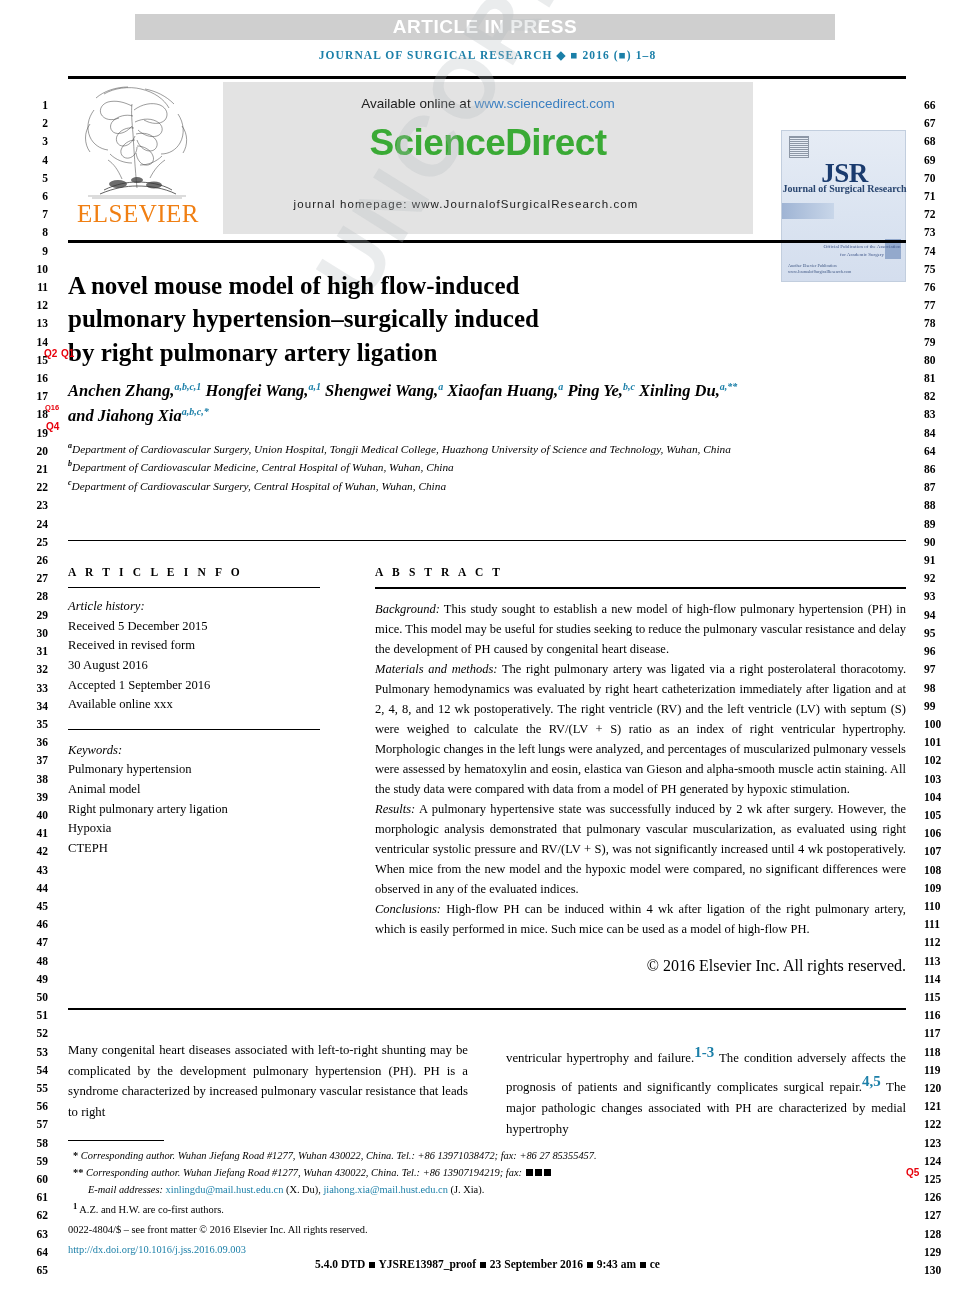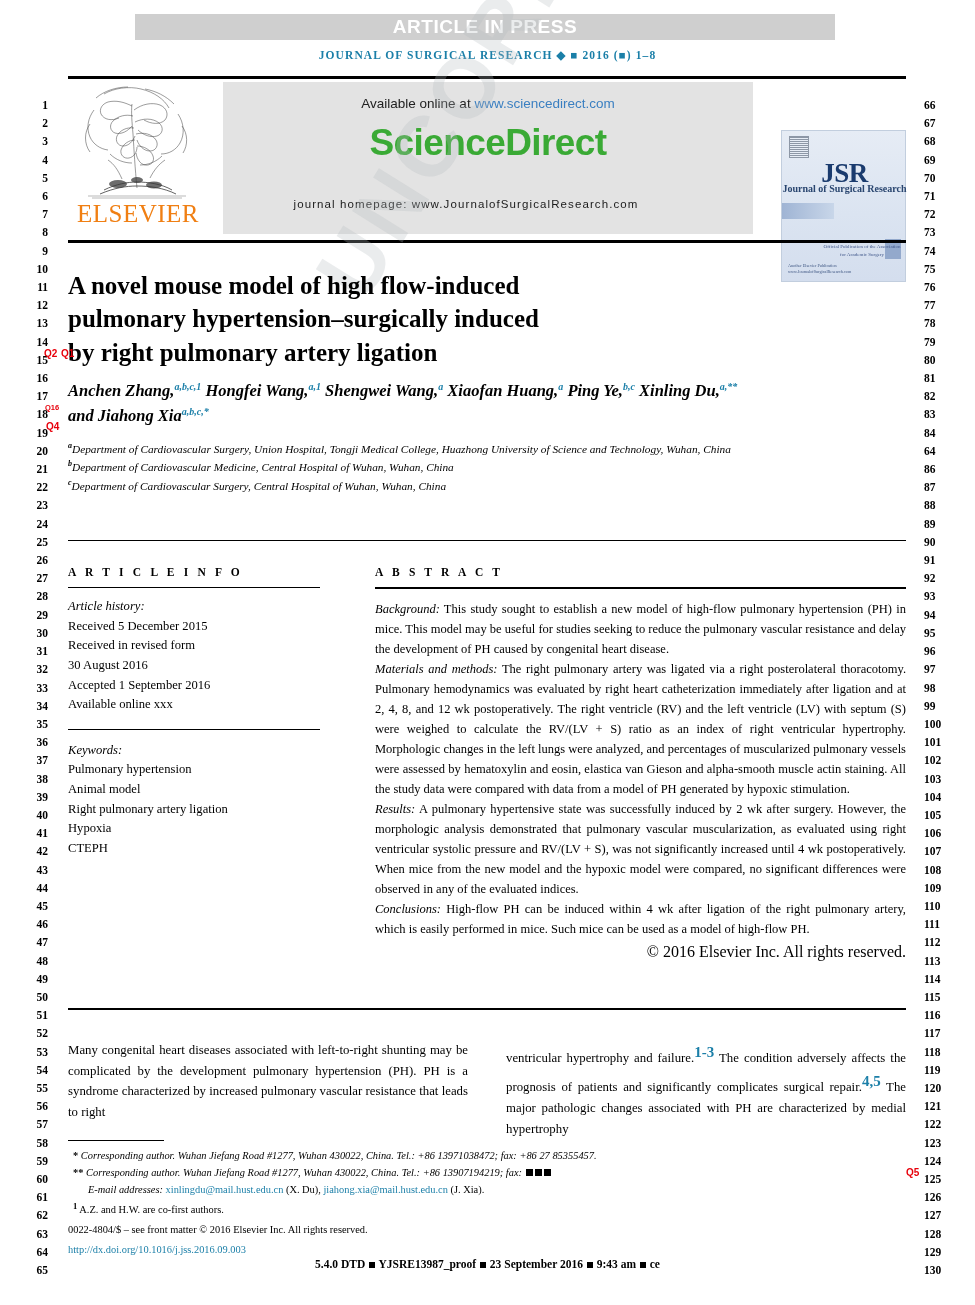--- a/index.html
+++ b/index.html
@@ -272,21 +272,21 @@
   }
   #abstract-col .hr1 { border-top: 2px solid #000; margin: 9px 0 10px 0; }
   #abstract-body {
     font-family: "Liberation Serif", serif;
     font-size: 12.5px;
     line-height: 1.6;
     text-align: justify;
   }
   #abstract-body p { margin: 0; }
   #abstract-body .lbl { font-style: italic; }
-  #abstract-copy { text-align: right; margin-top: 4px; }
+  #abstract-copy { text-align: right; margin-top: 18px; }
   #rule-abs-bottom {
     position: absolute; left: 68px; top: 1008px;
     width: 838px; border-top: 2px solid #000;
     z-index: 3;
   }
 
   
   #body-cols {
     position: absolute; left: 68px; top: 1040px;
     width: 838px;

